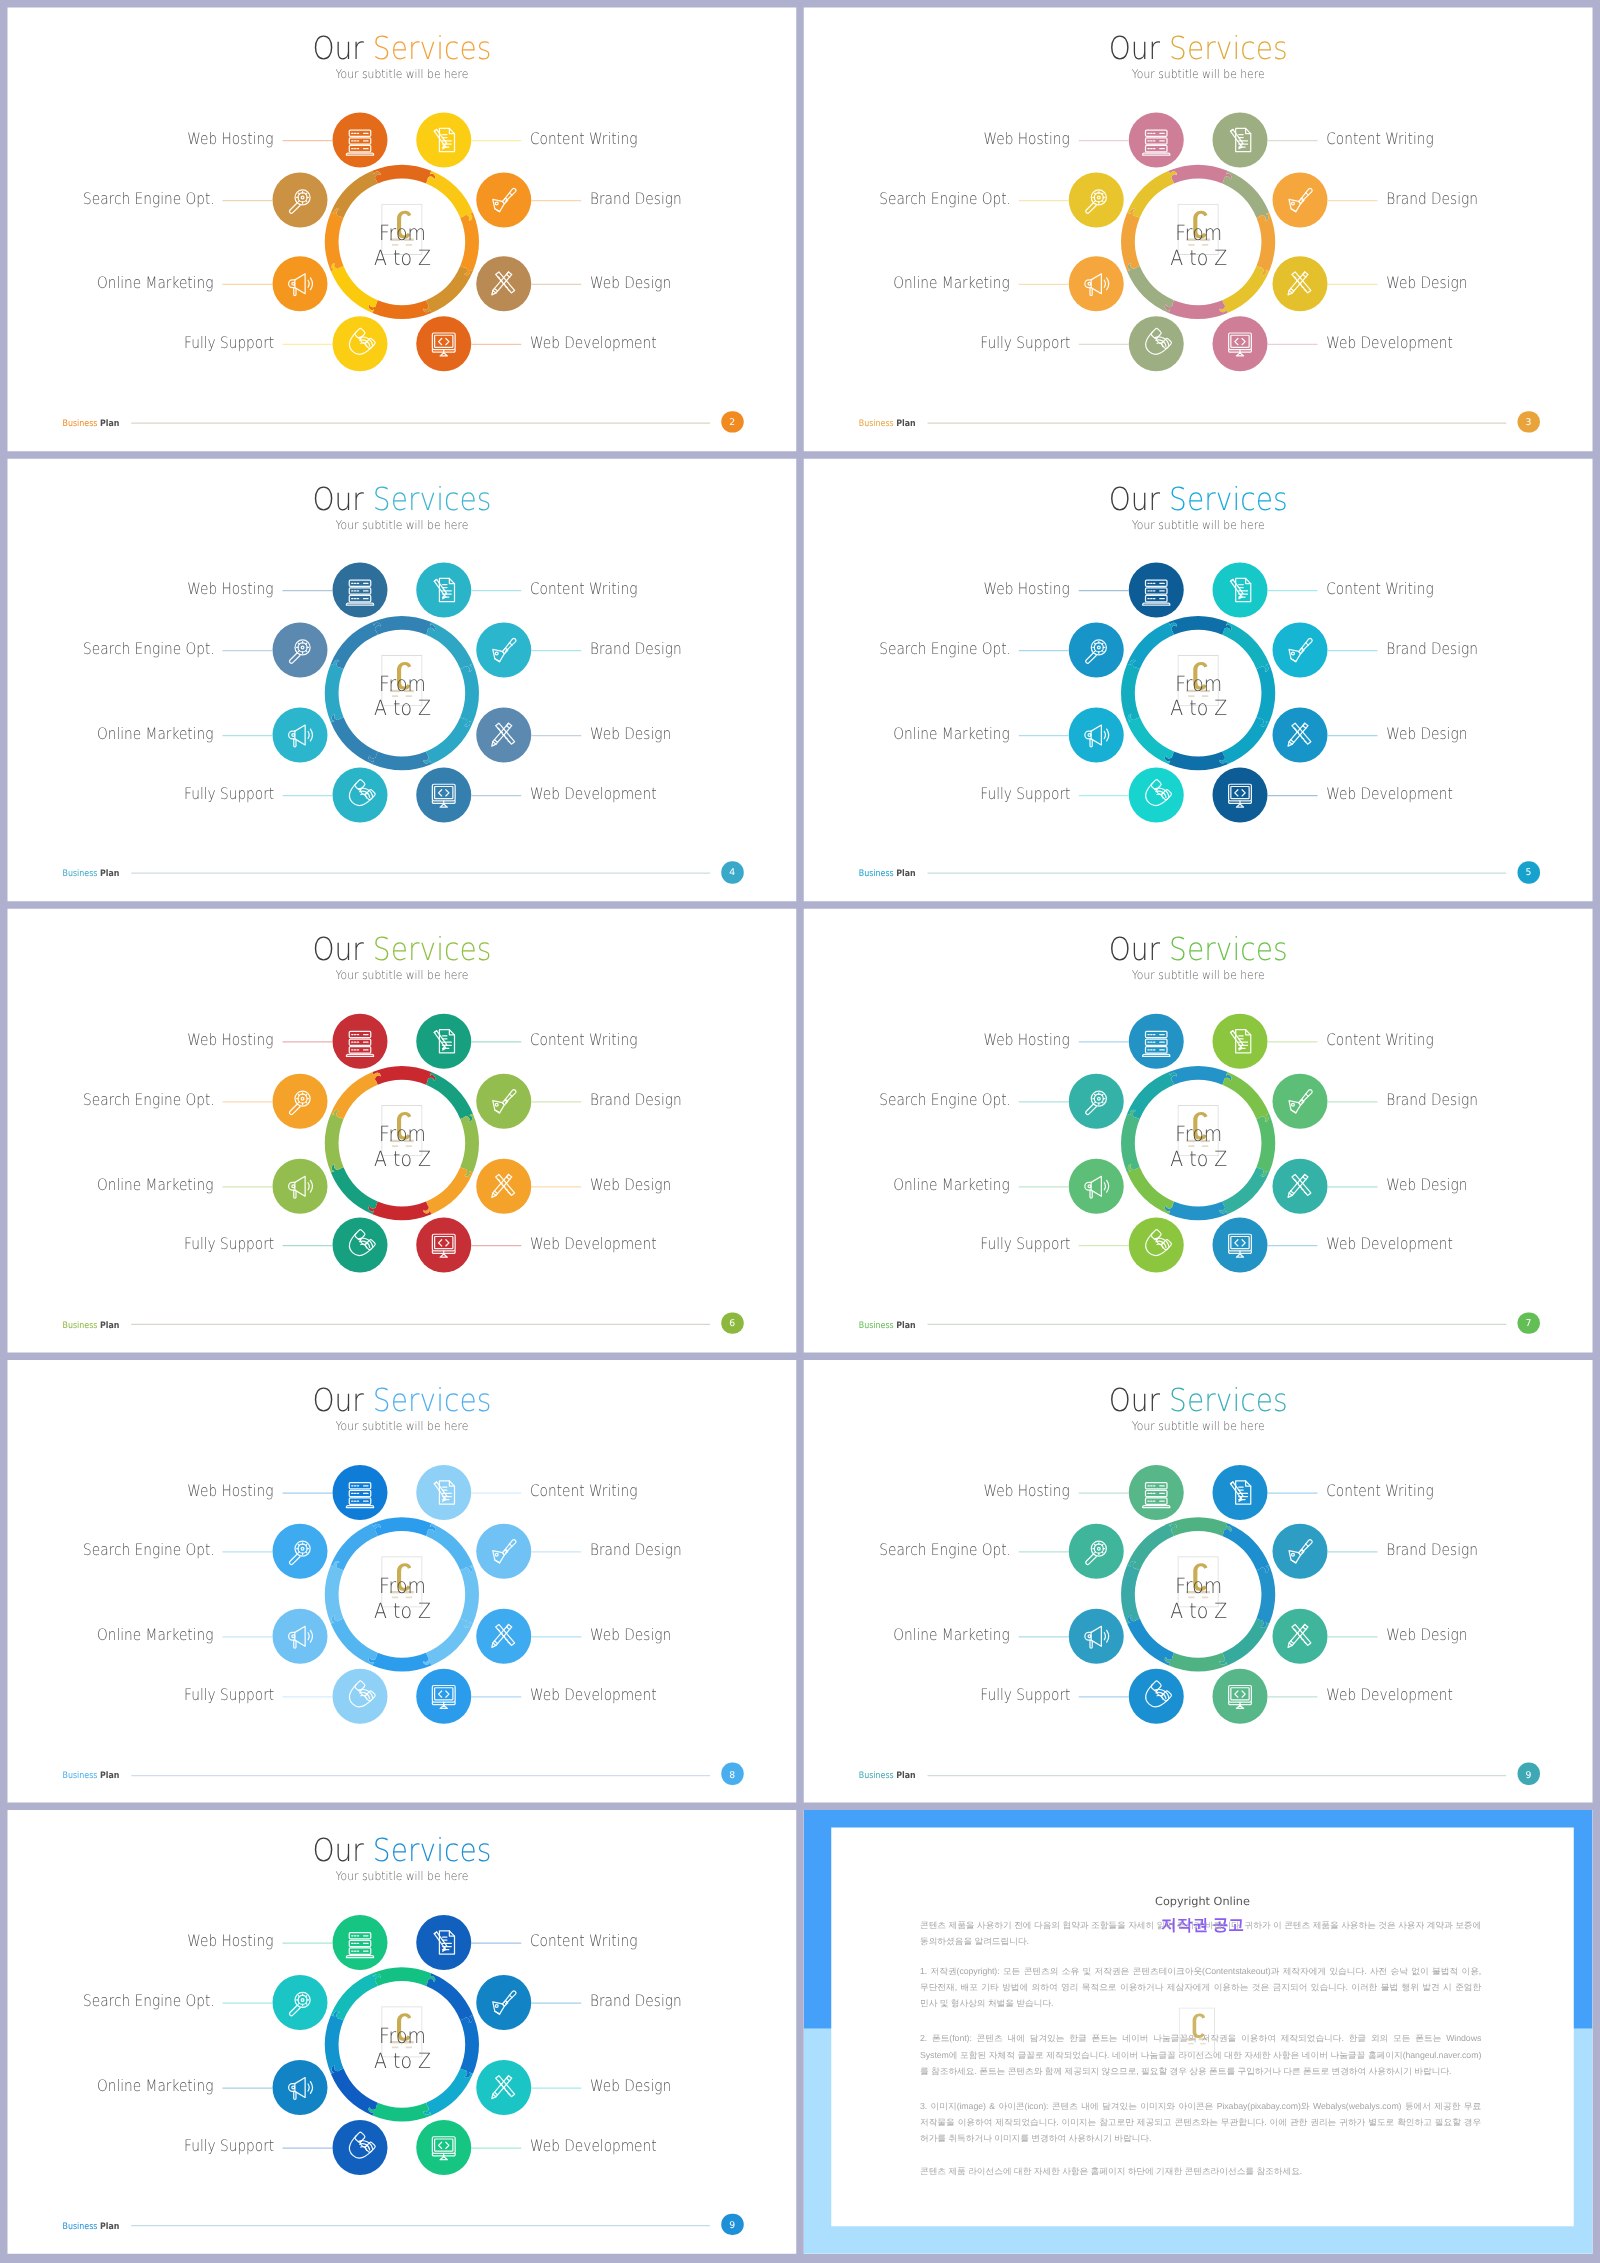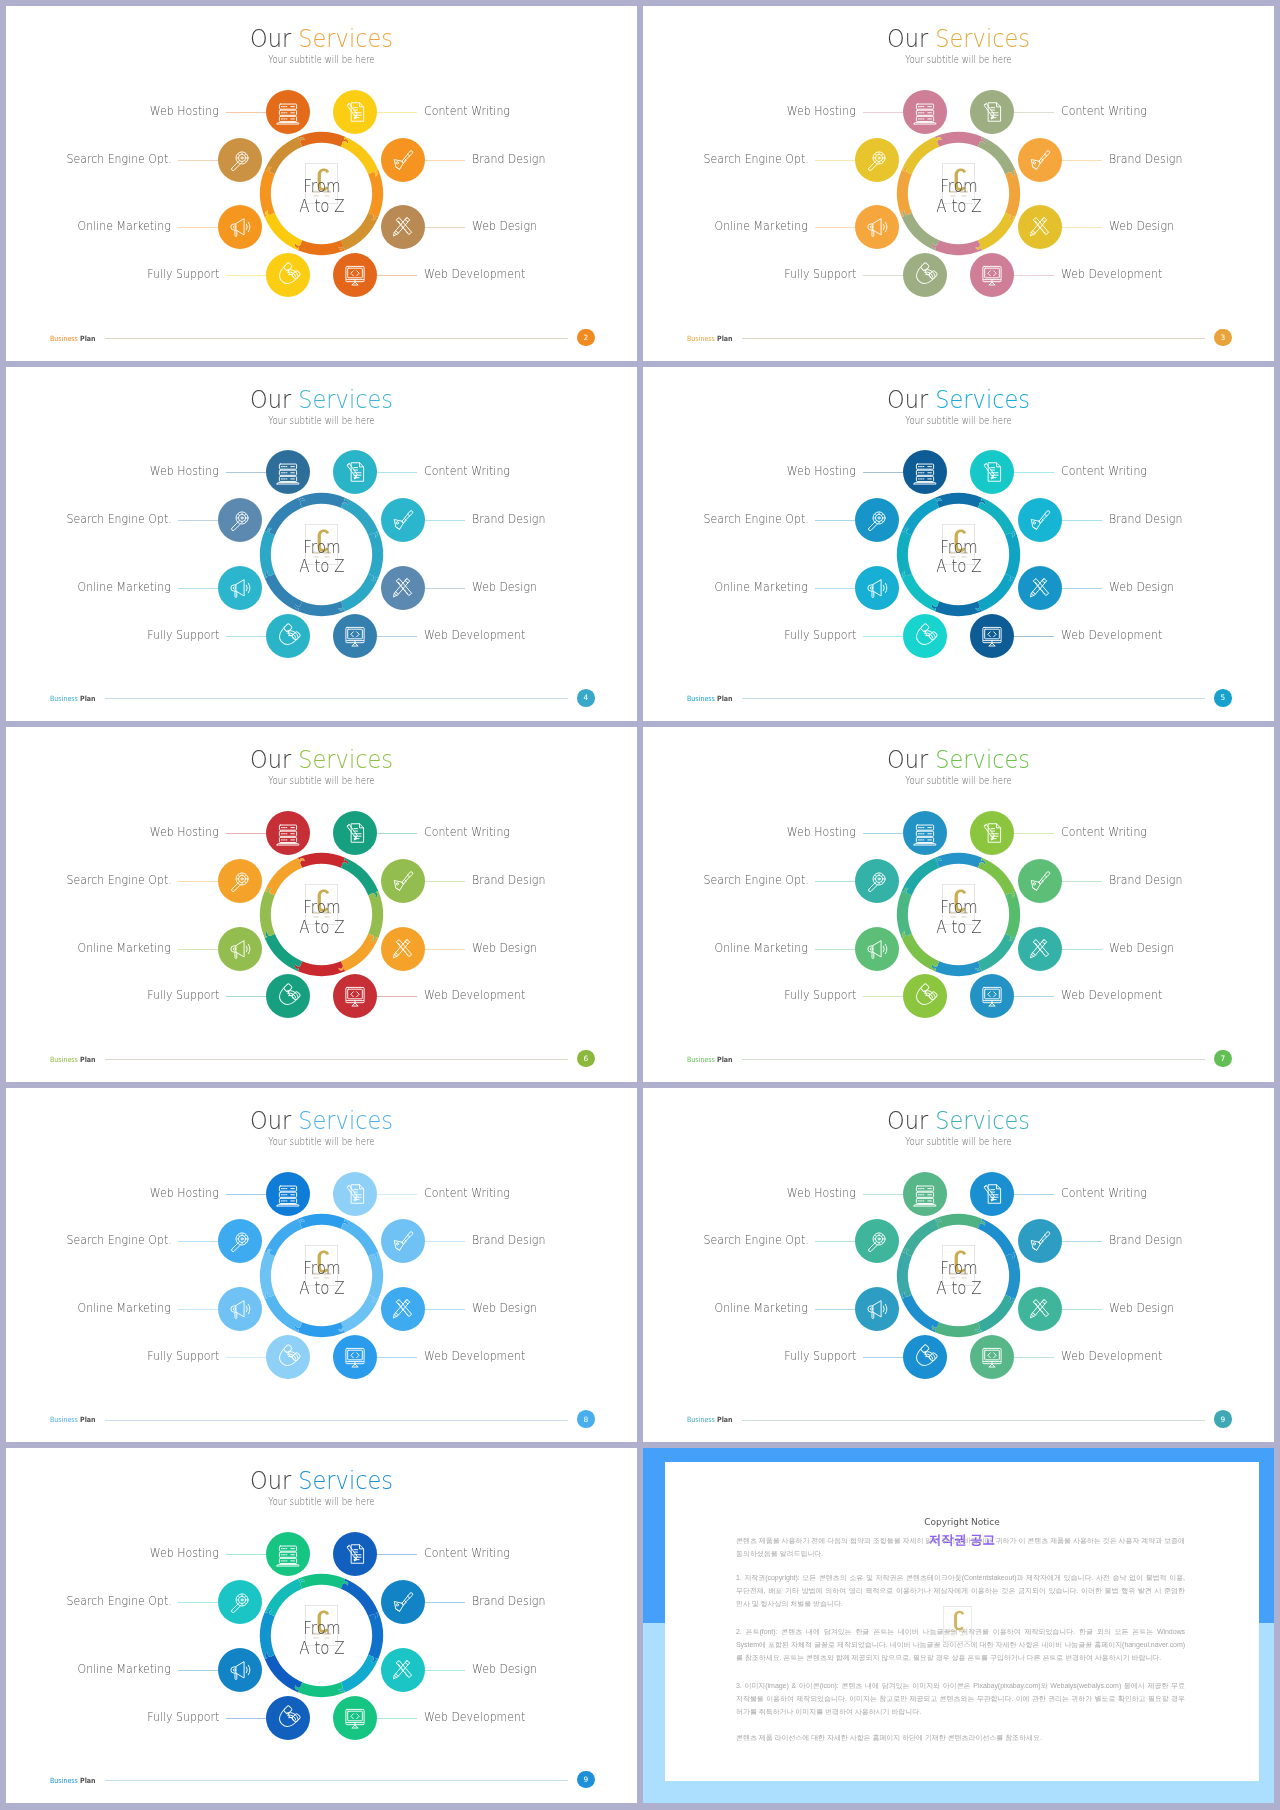--- a/index.html
+++ b/index.html
@@ -1093,21 +1093,21 @@
       </div>
       <div class="f-brand" style="left: 43.7px; top: 328.5px; color: rgb(30, 144, 216);"><span style="margin-right: 2.4px;">Business</span><b>Plan</b></div>
       <div class="f-line" style="left: 99.4px; top: 331.9px; width: 462.3px; background: rgb(196, 220, 232);"></div>
       <div class="f-page" style="left: 571px; top: 322.5px; width: 17.6px; height: 17.6px; background: rgb(30, 144, 216);">9</div>
     </div>
     <div class="slide" style="left: 643px; top: 1448.4px; width: 631px; height: 354.6px;">
       <div class="cr-band" style="left: 0px; top: 0px; width: 631px; height: 174.4px; background: rgb(69, 160, 250);"></div>
       <div class="cr-band" style="left: 0px; top: 174.4px; width: 631px; height: 180.2px; background: rgb(172, 223, 253);"></div>
       <div class="cr-card" style="left: 22.4px; top: 14px; width: 593.2px; height: 318.2px;">
         <div class="cr-h1" style="top: 37.4px;">저작권 공고</div>
-        <div class="cr-h2" style="top: 55.6px;">Copyright Notice</div>
+        <div class="cr-h2" style="top: 55.6px;">Copyright Online</div>
         <div class="cr-p" style="left: 70.6px; width: 449px; top: 72px;">콘텐츠 제품을 사용하기 전에 다음의 협약과 조항들을 자세히 읽어 주시기 바랍니다. 귀하가 이 콘텐츠 제품을 사용하는 것은 사용자 계약과 보증에 동의하셨음을 알려드립니다.</div>
         <div class="cr-p" style="left: 70.6px; width: 449px; top: 108.9px;">1. 저작권(copyright): 모든 콘텐츠의 소유 및 저작권은 콘텐츠테이크아웃(Contentstakeout)과 제작자에게 있습니다. 사전 승낙 없이 불법적 이용, 무단전재, 배포 기타 방법에 의하여 영리 목적으로 이용하거나 제삼자에게 이용하는 것은 금지되어 있습니다. 이러한 불법 행위 발견 시 준엄한 민사 및 형사상의 처벌을 받습니다.</div>
         <div class="cr-p" style="left: 70.6px; width: 449px; top: 162.6px;">2. 폰트(font): 콘텐츠 내에 담겨있는 한글 폰트는 네이버 나눔글꼴의 저작권을 이용하여 제작되었습니다. 한글 외의 모든 폰트는 Windows System에 포함된 자체적 글꼴로 제작되었습니다. 네이버 나눔글꼴 라이선스에 대한 자세한 사항은 네이버 나눔글꼴 홈페이지(hangeul.naver.com)를 참조하세요. 폰트는 콘텐츠와 함께 제공되지 않으므로, 필요할 경우 상용 폰트를 구입하거나 다른 폰트로 변경하여 사용하시기 바랍니다.</div>
         <div class="cr-p" style="left: 70.6px; width: 449px; top: 216.4px;">3. 이미지(image) &amp; 아이콘(icon): 콘텐츠 내에 담겨있는 이미지와 아이콘은 Pixabay(pixabay.com)와 Webalys(webalys.com) 등에서 제공한 무료 저작물을 이용하여 제작되었습니다. 이미지는 참고로만 제공되고 콘텐츠와는 무관합니다. 이에 관한 권리는 귀하가 별도로 확인하고 필요할 경우 허가를 취득하거나 이미지를 변경하여 사용하시기 바랍니다.</div>
         <div class="cr-p" style="left: 70.6px; width: 449px; top: 268.2px;">콘텐츠 제품 라이선스에 대한 자세한 사항은 홈페이지 하단에 기재한 콘텐츠라이선스를 참조하세요.</div>
         <svg width="29.04" height="36.08" viewBox="0 0 33 41" class="wm" style="left:277.48px;top:143.96px;opacity:0.82">
           <rect x="0.4" y="0.4" width="32.2" height="40.2" fill="none" stroke="#DBDBDB" stroke-width="0.8"></rect>
           <g fill="#C2A03A" opacity="0.95" transform="translate(0,1.6)">
             <path d="M12.6 10.3 C12.6 6.4 15.4 3.9 18.9 3.9 C21.7 3.9 23.6 5.4 24.0 7.4 L21.3 8.3 C21.0 7.1 20.1 6.4 18.9 6.4 C17.1 6.4 15.9 7.9 15.9 10.3 L15.9 20.6 C15.9 22.5 16.9 23.5 18.4 23.5 C19.6 23.5 20.5 22.9 20.9 21.8 L23.4 22.8 C22.7 25.0 20.9 26.2 18.4 26.2 C14.9 26.2 12.6 24.0 12.6 20.6 Z"></path>
           </g>

